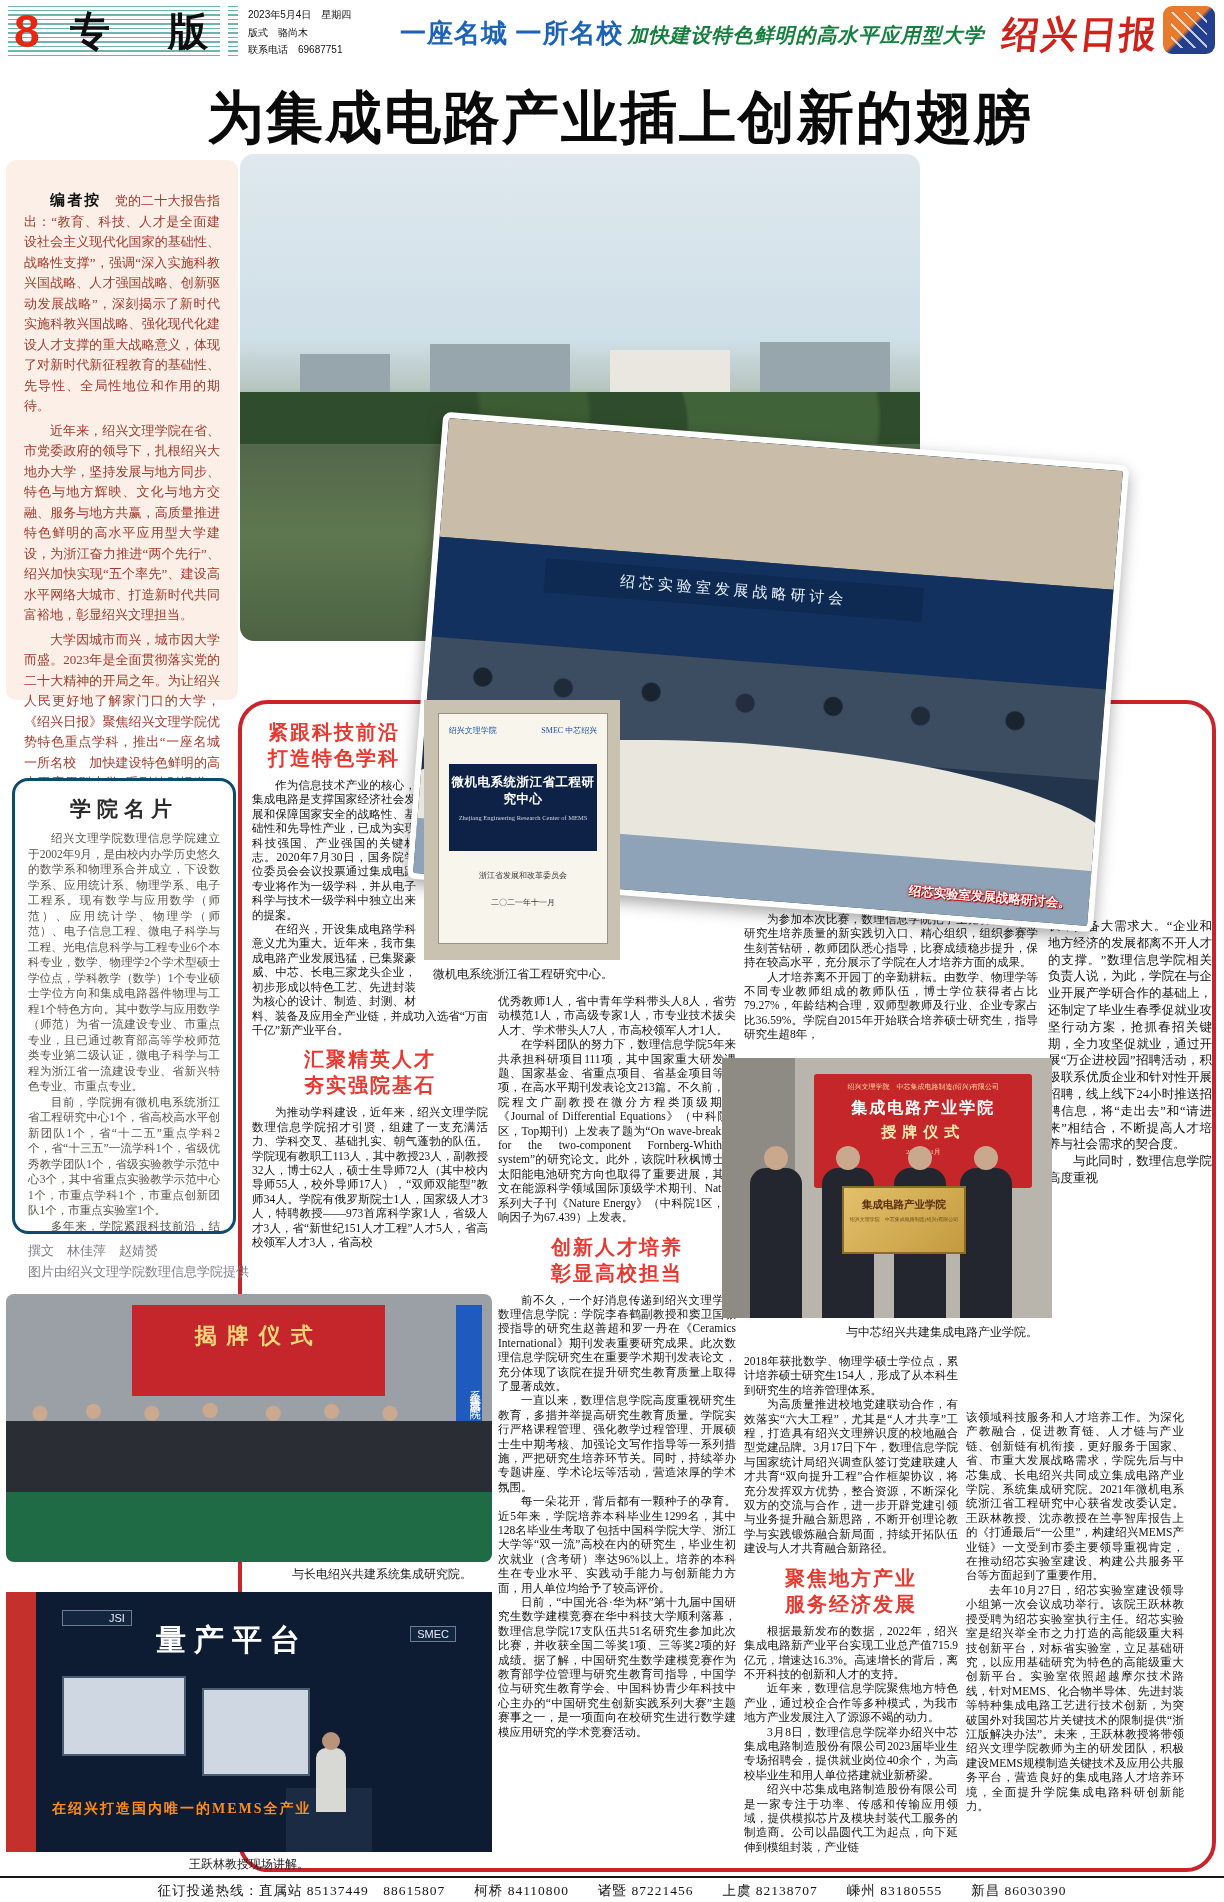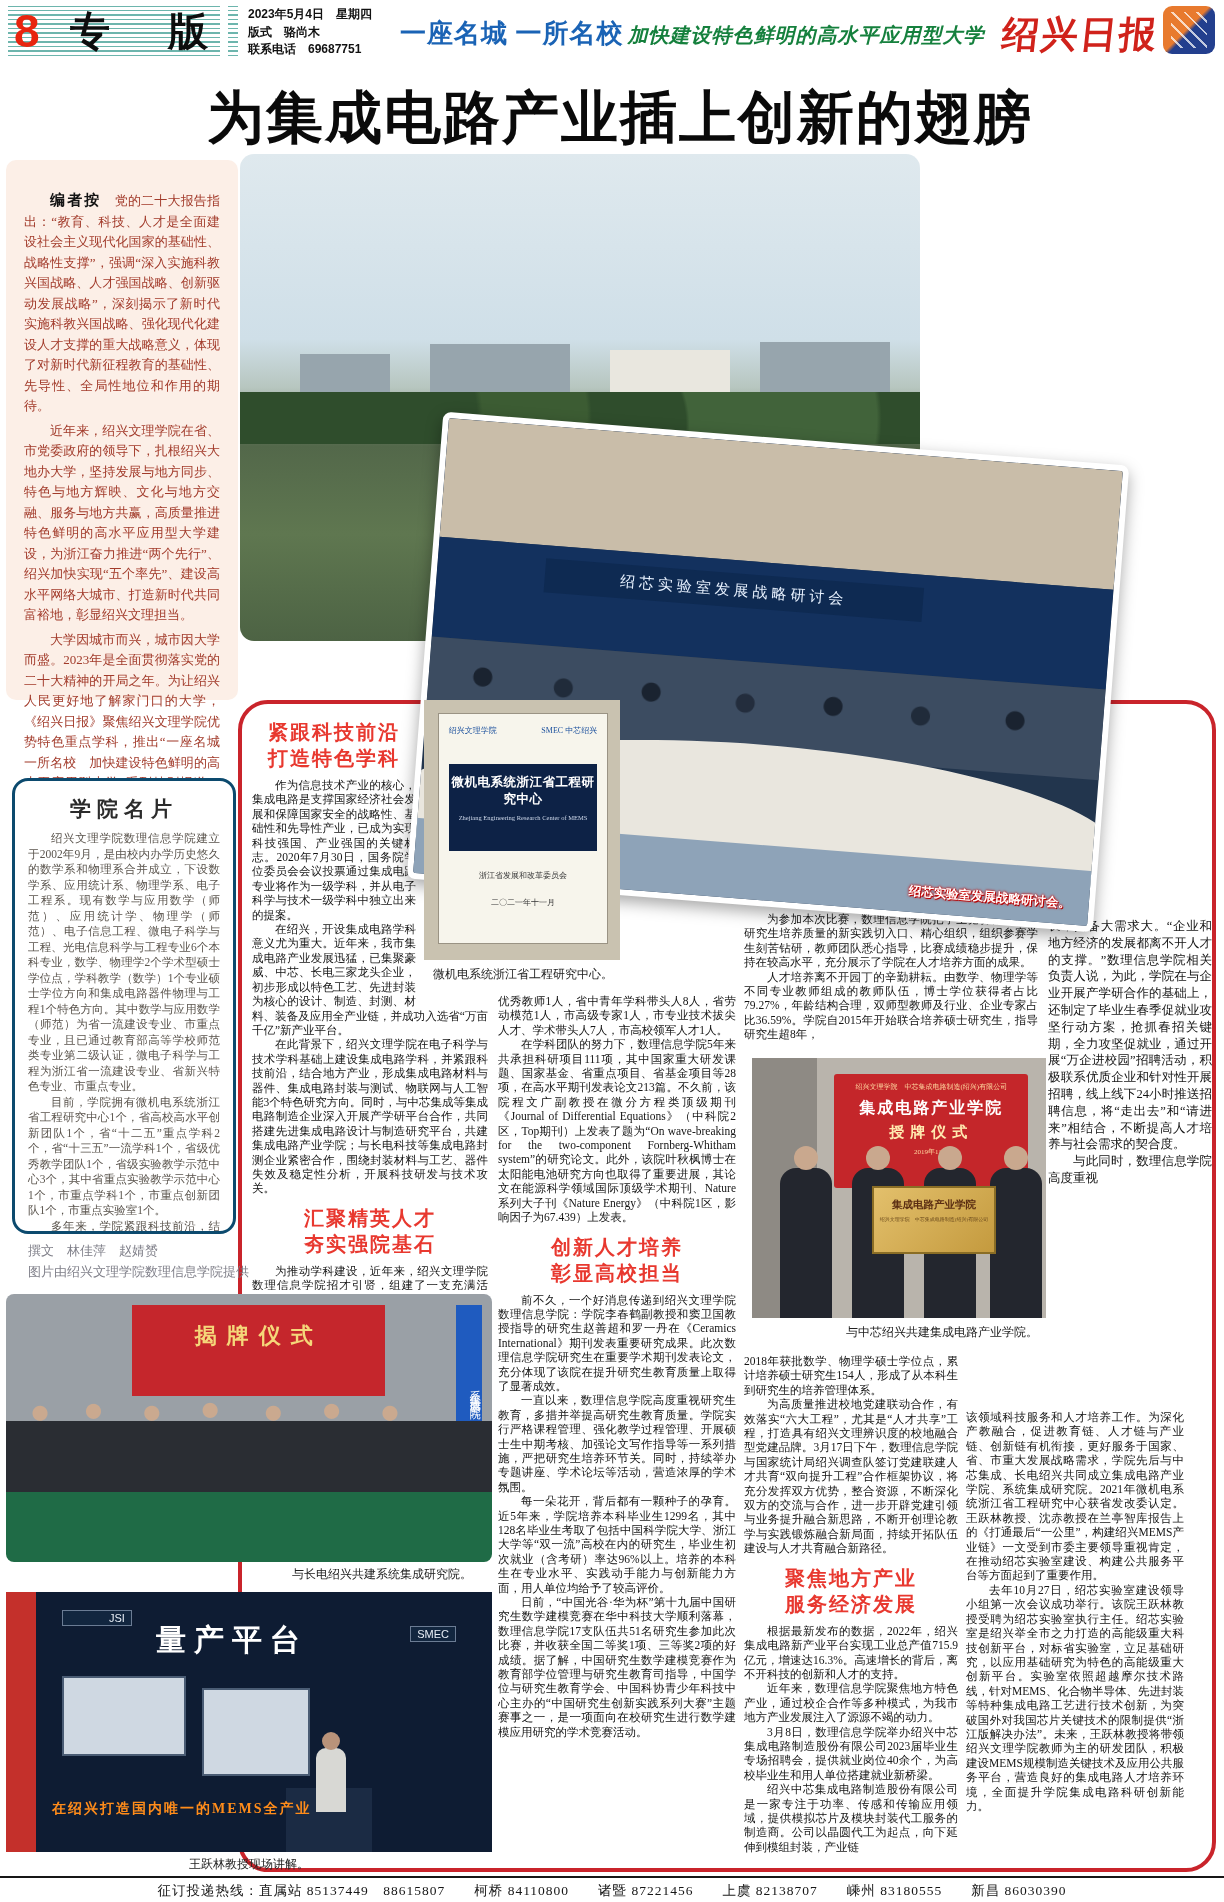--- a/index.html
+++ b/index.html
@@ -3,21 +3,21 @@
 <meta charset="utf-8">
 <style>
   html,body{margin:0;padding:0;}
   body{width:1224px;height:1902px;position:relative;background:#ffffff;
        font-family:"Liberation Serif","DejaVu Serif",serif;color:#1c1c1c;overflow:hidden;}
   .abs{position:absolute;}
   
   .stripes{background:repeating-linear-gradient(0deg,#6db5ad 0px,#6db5ad 1.5px,#ffffff 1.5px,#ffffff 4.5px);}
   .pagenum{font-size:46px;font-weight:900;color:#e8250f;font-family:"Liberation Sans",sans-serif;line-height:50px;}
   .secname{font-size:40px;font-weight:900;color:#0d0d0d;letter-spacing:24px;line-height:52px;white-space:nowrap;}
-  .dateblock{font-size:12px;line-height:17.5px;color:#111;font-family:"Liberation Sans",sans-serif;white-space:nowrap;font-weight:bold;}
+  .dateblock{font-size:10px;line-height:17.5px;color:#111;font-family:"Liberation Sans",sans-serif;white-space:nowrap;}
   .slogan-b{font-size:26px;font-weight:900;color:#1a63b5;letter-spacing:1px;}
   .slogan-s{font-size:20px;font-weight:700;font-style:italic;color:#15803d;letter-spacing:1px;}
   .masthead{font-size:37px;font-weight:900;color:#d0221b;letter-spacing:2px;transform:skewX(-6deg);}
   .logo{border-radius:9px;background:linear-gradient(135deg,#e87a2e 0 47%,#233f8e 53% 100%);overflow:hidden;}
   .logo .sl{position:absolute;left:8px;top:6px;width:36px;height:36px;
             background:repeating-linear-gradient(45deg,transparent 0 7px,rgba(255,255,255,.9) 7px 9px);opacity:.8;}
   
   .headline{width:1224px;text-align:center;font-size:57px;font-weight:900;color:#0a0a0a;
             letter-spacing:2px;font-family:"Liberation Sans","DejaVu Sans",sans-serif;}
   
@@ -192,21 +192,20 @@
 </div>
 
 <div class="abs col" style="left:252px;top:710px;width:236px;height:580px;z-index:1;">
   <div class="fl-sp"></div>
   <div class="sec-h">
     <span>紧跟科技前沿</span>
     <span>打造特色学科</span>
   </div>
   <p>作为信息技术产业的核心，集成电路是支撑国家经济社会发展和保障国家安全的战略性、基础性和先导性产业，已成为实现科技强国、产业强国的关键标志。2020年7月30日，国务院学位委员会会议投票通过集成电路专业将作为一级学科，并从电子科学与技术一级学科中独立出来的提案。</p>
   <p>在绍兴，开设集成电路学科意义尤为重大。近年来，我市集成电路产业发展迅猛，已集聚豪威、中芯、长电三家龙头企业，初步形成以特色工艺、先进封装为核心的设计、制造、封测、材料、装备及应用全产业链，并成功入选省“万亩千亿”新产业平台。</p>
-  <p>在此背景下，绍兴文理学院在电子科学与技术学科基础上建设集成电路学科，并紧跟科技前沿，结合地方产业，形成集成电路材料与器件、集成电路封装与测试、物联网与人工智能3个特色研究方向。同时，与中芯集成等集成电路制造企业深入开展产学研平台合作，共同搭建先进集成电路设计与制造研究平台，共建集成电路产业学院；与长电科技等集成电路封测企业紧密合作，围绕封装材料与工艺、器件失效及稳定性分析，开展科技研发与技术攻关。</p>
   <div class="sec-h">
     <span>汇聚精英人才</span>
     <span>夯实强院基石</span>
   </div>
   <p>为推动学科建设，近年来，绍兴文理学院数理信息学院招才引贤，组建了一支充满活力、学科交叉、基础扎实、朝气蓬勃的队伍。学院现有教职工113人，其中教授23人，副教授32人，博士62人，硕士生导师72人（其中校内导师55人，校外导师17人），“双师双能型”教师34人。学院有俄罗斯院士1人，国家级人才3人，特聘教授——973首席科学家1人，省级人才3人，省“新世纪151人才工程”人才5人，省高校领军人才3人，省高校</p>
 </div>
 
 <div class="abs photo plaque" style="left:424px;top:700px;width:196px;height:260px;z-index:4;">
   <div class="cert">
     <div class="hdr">
@@ -234,21 +233,21 @@
   <p>一直以来，数理信息学院高度重视研究生教育，多措并举提高研究生教育质量。学院实行严格课程管理、强化教学过程管理、开展硕士生中期考核、加强论文写作指导等一系列措施，严把研究生培养环节关。同时，持续举办专题讲座、学术论坛等活动，营造浓厚的学术氛围。</p>
   <p>每一朵花开，背后都有一颗种子的孕育。近5年来，学院培养本科毕业生1299名，其中128名毕业生考取了包括中国科学院大学、浙江大学等“双一流”高校在内的研究生，毕业生初次就业（含考研）率达96%以上。培养的本科生在专业水平、实践动手能力与创新能力方面，用人单位均给予了较高评价。</p>
   <p>日前，“中国光谷·华为杯”第十九届中国研究生数学建模竞赛在华中科技大学顺利落幕，数理信息学院17支队伍共51名研究生参加此次比赛，并收获全国二等奖1项、三等奖2项的好成绩。据了解，中国研究生数学建模竞赛作为教育部学位管理与研究生教育司指导，中国学位与研究生教育学会、中国科协青少年科技中心主办的“中国研究生创新实践系列大赛”主题赛事之一，是一项面向在校研究生进行数学建模应用研究的学术竞赛活动。</p>
 </div>
 
 <div class="abs col" style="left:744px;top:912px;width:294px;height:142px;z-index:1;">
   <p>为参加本次比赛，数理信息学院把学生竞赛作为提升研究生培养质量的新实践切入口、精心组织，组织参赛学生刻苦钻研，教师团队悉心指导，比赛成绩稳步提升，保持在较高水平，充分展示了学院在人才培养方面的成果。</p>
   <p>人才培养离不开园丁的辛勤耕耘。由数学、物理学等不同专业教师组成的教师队伍，博士学位获得者占比79.27%，年龄结构合理，双师型教师及行业、企业专家占比36.59%。学院自2015年开始联合培养硕士研究生，指导研究生超8年，</p>
 </div>
 
-<div class="abs photo award" style="left:752px;top:1058px;width:294px;height:260px;z-index:2;font-family:Liberation Serif, serif;">
+<div class="abs photo award" style="left:722px;top:1058px;width:330px;height:260px;z-index:2;font-family:Liberation Serif, serif;">
   <div class="screen">
     <div class="s1">绍兴文理学院　中芯集成电路制造(绍兴)有限公司</div>
     <div class="s2">集成电路产业学院</div>
     <div class="s3">授牌仪式</div>
     <div class="s4">2019年11月</div>
   </div>
   <div class="man" style="left:28px;"></div>
   <div class="man" style="left:100px;"></div>
   <div class="man" style="left:172px;"></div>
   <div class="man" style="left:238px;"></div>

